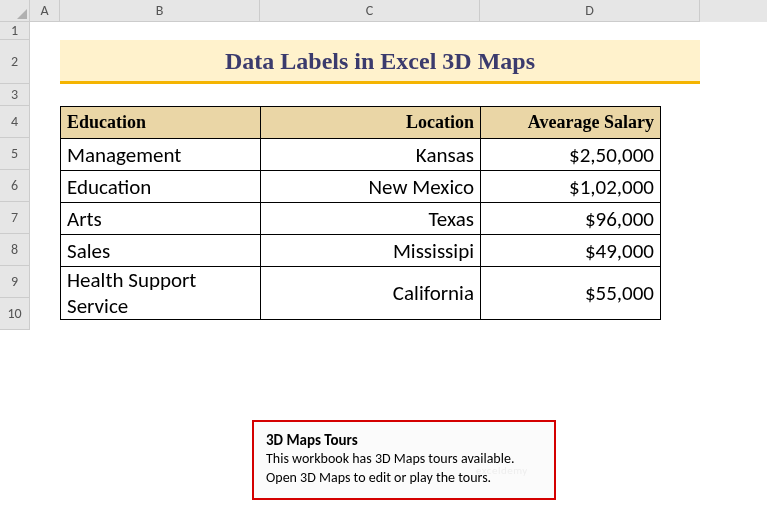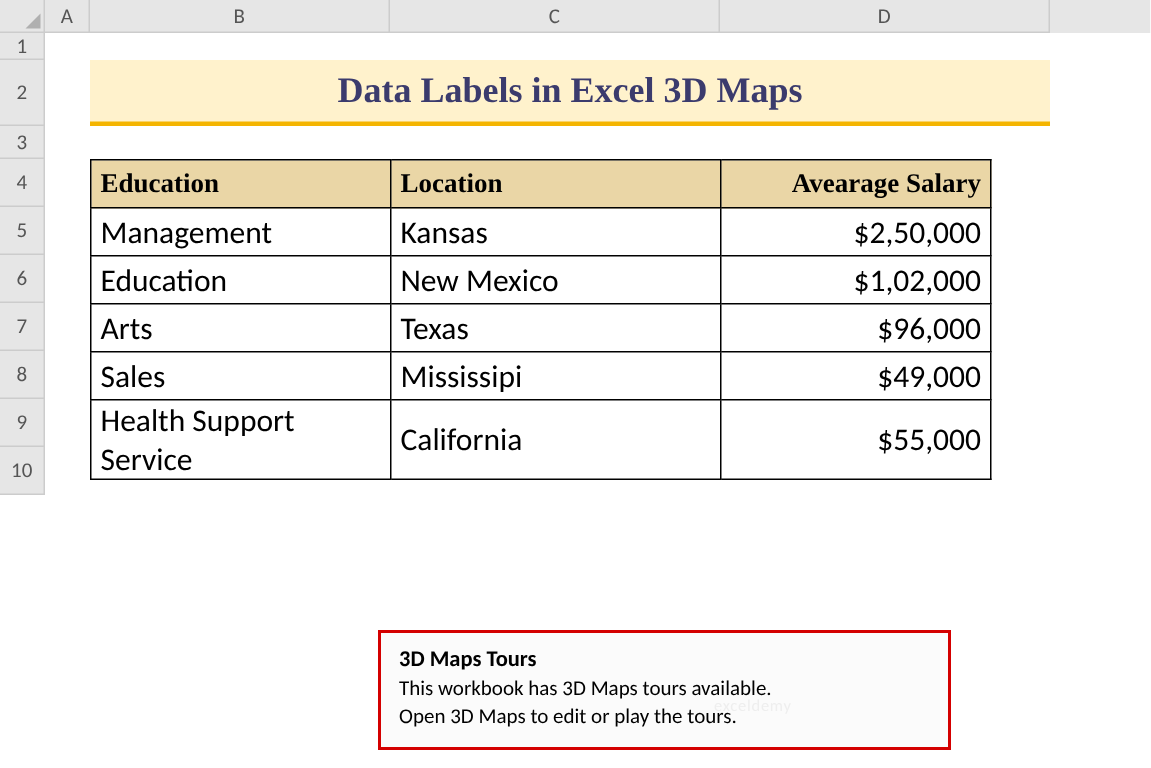--- a/index.html
+++ b/index.html
@@ -110,28 +110,28 @@
     padding: 0 6px;
   }
   .tbl th {
     background: #ead6a6;
     font-family: 'Times New Roman', serif;
     font-weight: bold;
     font-size: 18px;
     text-align: center;
   }
   .tbl .col-occ { width: 200px; text-align: left; }
-  .tbl .col-loc { width: 220px; text-align: left; }
+  .tbl .col-loc { width: 220px; text-align: right; }
   .tbl .col-sal { width: 180px; text-align: right; }
 
   .callout {
     position: absolute;
     left: 222px;
     top: 398px;
-    width: 382px;
+    width: 304px;
     height: 80px;
     border: 2.5px solid #d40000;
     background: #fbfbfb;
     padding: 8px 12px;
     font-size: 14px;
     line-height: 1.35;
   }
   .callout-title {
     font-weight: bold;
     font-size: 15px;

